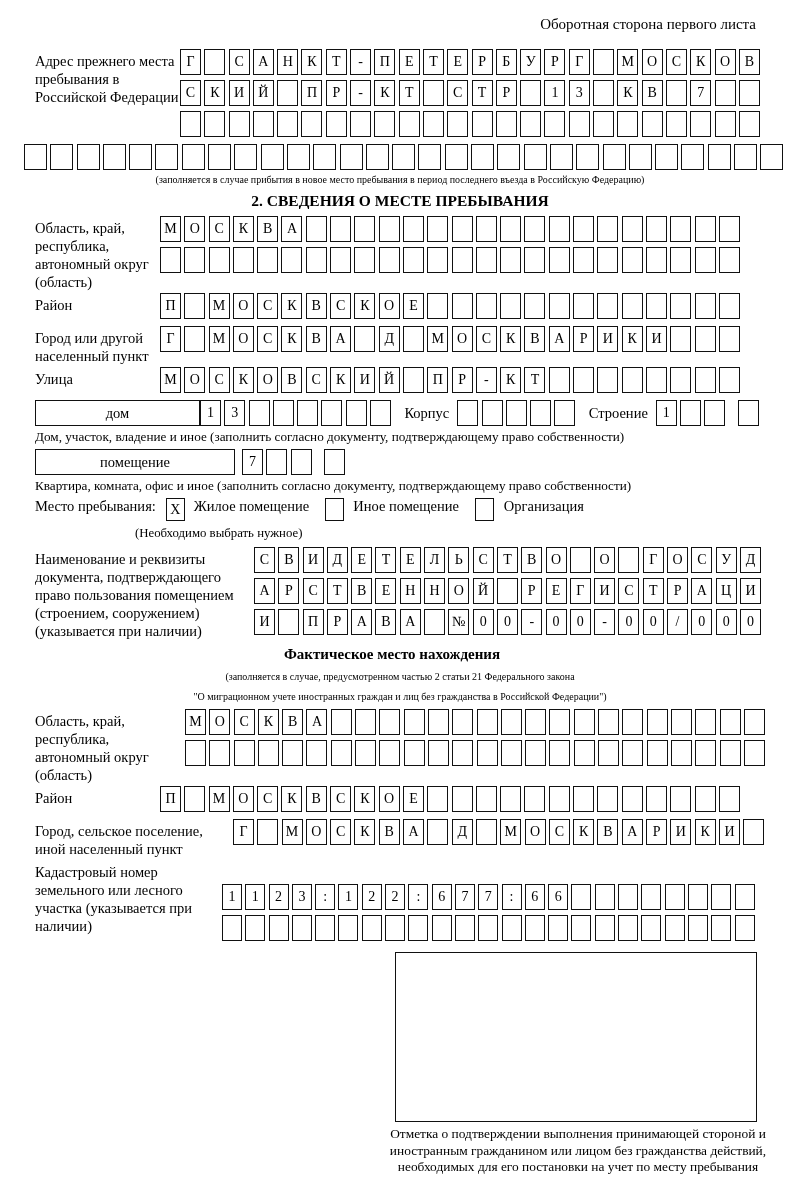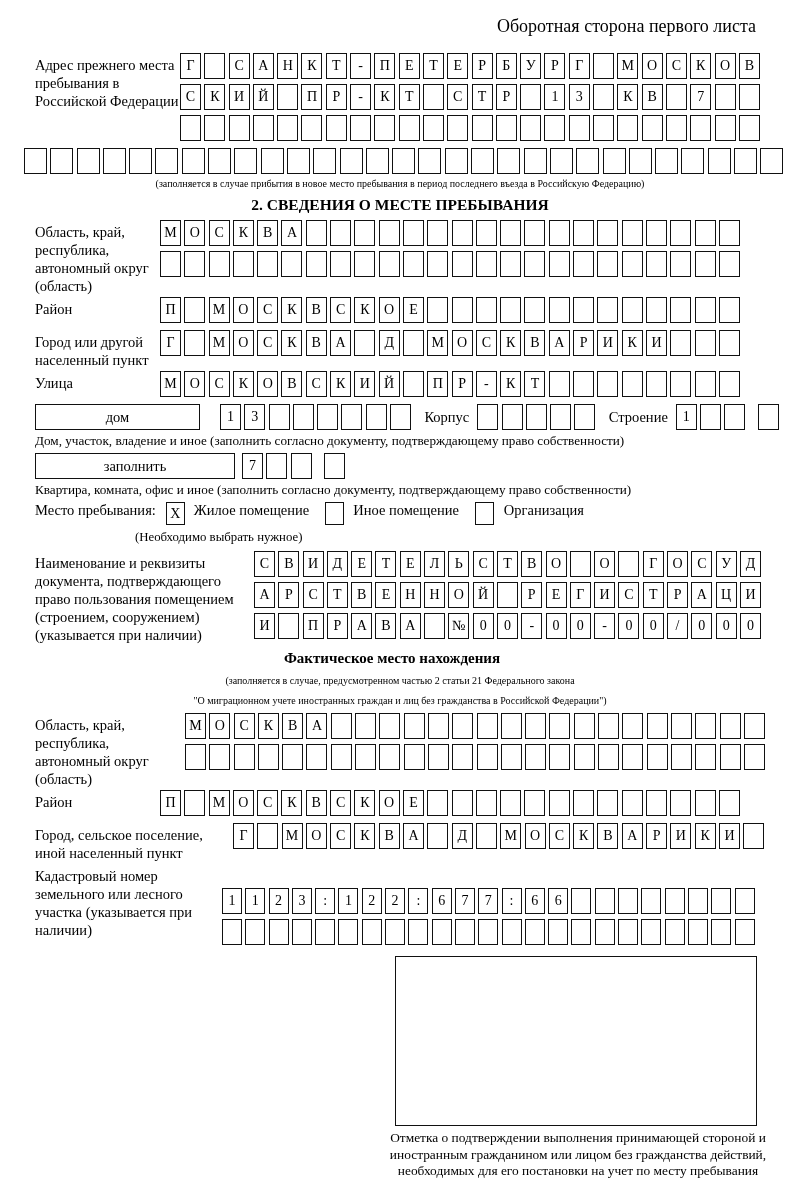--- a/index.html
+++ b/index.html
@@ -3,21 +3,21 @@
 <meta charset="utf-8">
 <style>
   html,body{margin:0;padding:0;background:#fff;}
   .page{
     width:800px;height:1180px;box-sizing:border-box;
     background:#fff;color:#000;
     font-family:"Liberation Serif","DejaVu Serif",serif;
     padding-top:16px;position:relative;overflow:hidden;
   }
   .header-note{
-    text-align:right;padding-right:44px;font-size:18px;margin-bottom:16px;
+    text-align:right;padding-right:44px;font-size:15px;margin-bottom:16px;
   }
   .field{display:flex;align-items:flex-start;margin-left:35px;margin-bottom:2px;}
   .flabel{font-size:14.5px;line-height:18px;flex:0 0 auto;padding-top:3px;}
   .rows{flex:0 0 auto;}
   .cellrow{display:flex;margin-bottom:5px;height:26px;}
   .cell{
     box-sizing:border-box;width:21px;height:26px;border:1.5px solid #111;
     margin-right:3.3px;display:flex;align-items:center;justify-content:center;
     font-size:14px;background:#fff;flex:0 0 auto;
   }
@@ -25,21 +25,21 @@
   .tight .cell{width:20px;}
   .fullrow{margin-left:24px;margin-bottom:2px;}
   .caption{font-size:10px;text-align:center;margin:2px 10px 4px 10px;line-height:16px;}
   .caption-left{font-size:13.2px;text-align:left;margin:0 0 4px 35px;line-height:16px;}
   .sec-title{font-weight:bold;font-size:15.5px;text-align:center;margin:4px 0 6px 0;}
   .houserow{display:flex;align-items:center;margin-left:35px;margin-bottom:3px;}
   .widebox{
     box-sizing:border-box;border:1.5px solid #111;height:26px;
     display:flex;align-items:center;justify-content:center;font-size:14.5px;flex:0 0 auto;
   }
-  .dom-box{width:165px;margin-right:20px;}
+  .dom-box{width:165px;margin-right:0;}
   .kv-box{width:200px;margin-right:7px;}
   .inline-label{font-size:14.5px;margin:0 8px 0 10px;flex:0 0 auto;}
   .gap-last .cell:last-child{margin-left:9px;}
   .checkrow{display:flex;margin-left:35px;margin-bottom:2px;height:26px;}
   .rlabel{font-size:14.5px;margin-right:10px;}
   .checkbox{
     box-sizing:border-box;width:19px;height:23px;border:1.5px solid #111;
     display:flex;align-items:center;justify-content:center;font-size:14px;flex:0 0 auto;
   }
   .opt-label{font-size:14.5px;margin:0 16px 0 9px;}
@@ -358,21 +358,21 @@
     <div class="cellrow gap-last" style="margin-bottom:0">
         <span class="cell">1</span>
         <span class="cell"></span>
         <span class="cell"></span>
         <span class="cell"></span>
       </div>
   </div>
   <div class="caption-left">Дом, участок, владение и иное (заполнить согласно документу, подтверждающему право собственности)</div>
 
   <div class="houserow">
-    <div class="widebox kv-box">заполнить</div>
+    <div class="widebox kv-box">помещение</div>
     <div class="cellrow gap-last" style="margin-bottom:0">
         <span class="cell">7</span>
         <span class="cell"></span>
         <span class="cell"></span>
         <span class="cell"></span>
       </div>
   </div>
   <div class="caption-left">Квартира, комната, офис и иное (заполнить согласно документу, подтверждающему право собственности)</div>
 
   <div class="checkrow">

